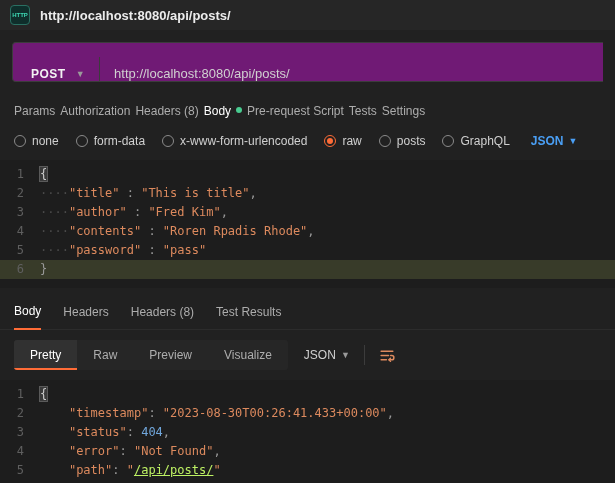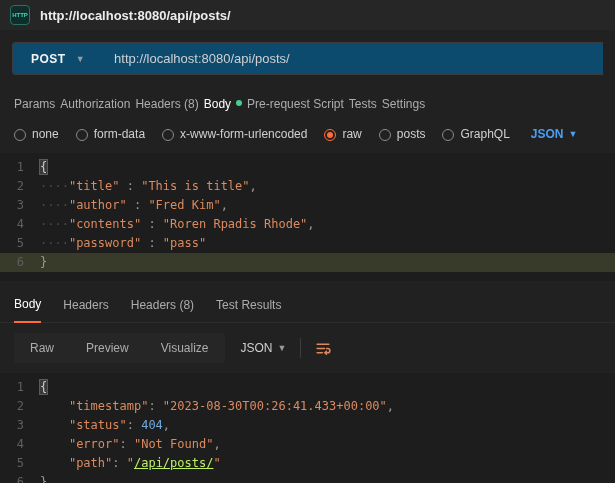--- a/index.html
+++ b/index.html
@@ -16,42 +16,42 @@
     width:20px; height:20px; flex:none;
     background:#0f2e2b; border:1px solid #2a6f62; border-radius:4px;
     color:#3dd9b5; font-size:6px; font-weight:bold;
     display:flex; align-items:center; justify-content:center; cursor:pointer;
   }
   .tab-title { font-size:13px; font-weight:bold; color:#ececec; }
 
   
   .url-row { padding:12px 0 10px 12px; }
   .url-field {
-    height:33px; width:calc(100% - 12px);
-    background:#0c4a6e; border:1px solid #3c3c3c; border-right:none;
+    height:40px; width:calc(100% - 12px);
+    background:#701a75; border:1px solid #3c3c3c; border-right:none;
     border-radius:4px 0 0 4px;
-    display:flex; align-items:center;
+    display:flex; align-items:flex-end;
   }
   .method { background:transparent; border:none; color:#f2f2f2; font-weight:bold; font-size:12px;
     letter-spacing:.5px; padding:0 14px 0 18px; display:flex; align-items:center; gap:10px; cursor:pointer;
     font-family:"Liberation Sans", sans-serif; }
   .chev { font-size:9px; color:#9a9a9a; }
   .json-chev { color:inherit; }
   .vdiv { width:1px; height:24px; background:#3c3c3c; margin-right:14px; flex:none; }
   .url-text { font-size:13px; color:#d0d0d0; cursor:text; }
 
   
   .req-tabs { display:flex; align-items:center; gap:5px; padding:12px 14px 12px; font-size:12px; color:#adadad; }
   .rtab { cursor:pointer; white-space:nowrap; }
   .rtab.active { color:#ffffff; }
   .dot-green { width:6px; height:6px; border-radius:50%; background:#49cc90; display:inline-block; margin-left:5px; vertical-align:2px; }
 
   
   .body-types { display:flex; align-items:center; gap:17px; padding:4px 14px 12px; font-size:12px; }
-  .bt { display:flex; align-items:flex-end; gap:6px; color:#d0d0d0; cursor:pointer; white-space:nowrap; }
+  .bt { display:flex; align-items:center; gap:6px; color:#d0d0d0; cursor:pointer; white-space:nowrap; }
   .radio { width:12px; height:12px; border-radius:50%; border:1.5px solid #8a8a8a; position:relative; flex:none; }
   .bt.selected .radio { border-color:#ff6c37; }
   .bt.selected .radio::after { content:""; position:absolute; inset:2px; border-radius:50%; background:#ff6c37; }
   .json-select { color:#4a9ff5; font-weight:bold; font-size:12px; display:flex; align-items:center; gap:5px; margin-left:4px; cursor:pointer; }
 
   
   .editor { font-family:"DejaVu Sans Mono", monospace; font-size:12px; line-height:19px; background:#1d1d1d; padding:5px 0; }
   .editor.request { min-height:128px; }
   .ed-line { display:flex; }
   .ed-line.hl { background:#383b29; }
@@ -173,20 +173,21 @@
 
   <div class="resp-tabs">
     <div class="resp-tab active"><span>Body</span></div>
     <div class="resp-tab"><span>Headers</span></div>
     <div class="resp-tab"><span>Headers (8)</span></div>
     <div class="resp-tab"><span>Test Results</span></div>
   </div>
 
   <div class="view-row">
     <div class="view-group">
+      <div class="vtab active"><span>Pretty</span></div>
       <div class="vtab"><span>Raw</span></div>
       <div class="vtab"><span>Preview</span></div>
       <div class="vtab"><span>Visualize</span></div>
     </div>
     <div class="resp-format">
       <span>JSON</span>
       <span class="chev">▼</span>
     </div>
     <div class="vr-div"></div>
     <div class="wrap-icon">

